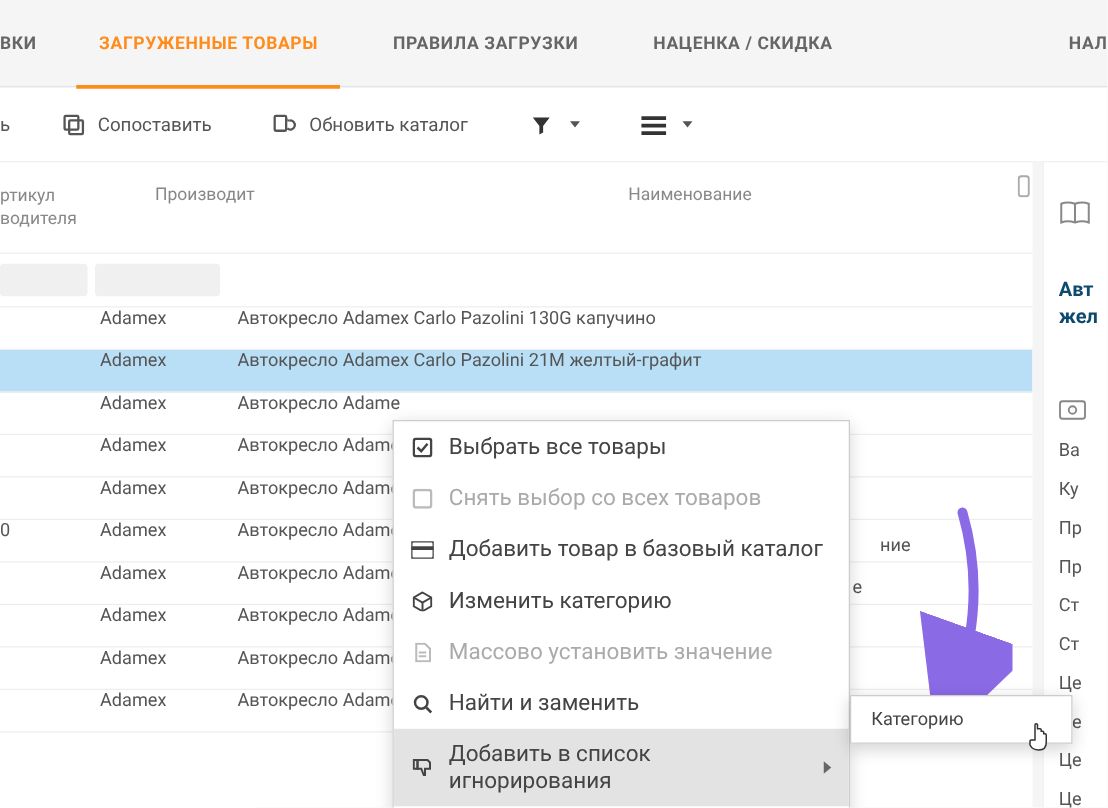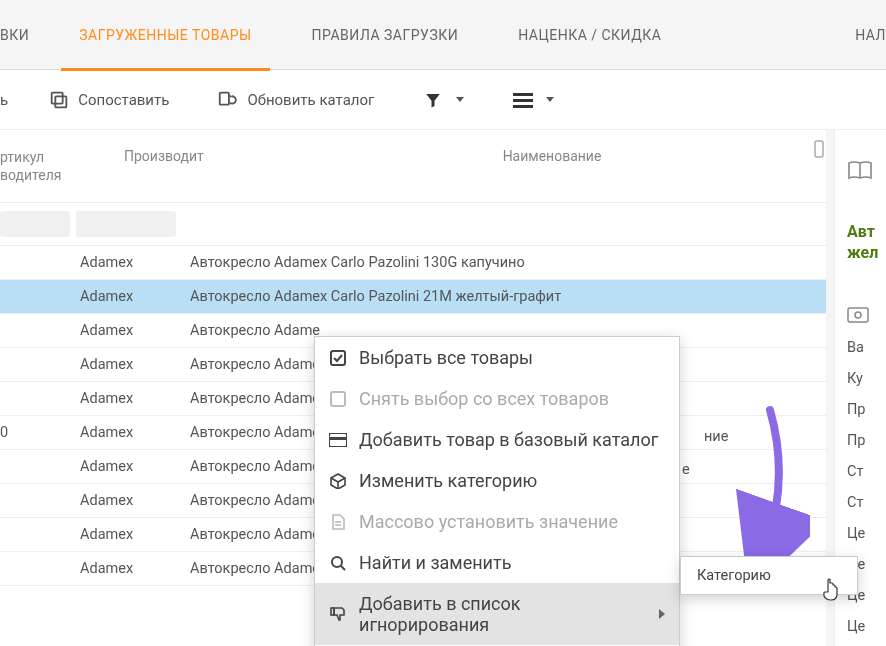--- a/index.html
+++ b/index.html
@@ -19,21 +19,21 @@
       display: flex;
       align-items: center;
       padding: 0 0 0 0;
     }
     .tab {
       padding: 0 30px;
       height: 70px;
       display: flex;
       align-items: center;
       font-size: 14px;
-      font-weight: 400;
+      font-weight: 700;
       color: #666;
       letter-spacing: 0.5px;
       cursor: pointer;
       position: relative;
     }
     .tab.partial-left { padding-left: 0; padding-right: 20px; }
     .tab.active {
       color: #ff8c1a;
     }
     .tab.active::after {
@@ -101,21 +101,20 @@
       background: #f0f0f0;
       border-radius: 3px;
       height: 26px;
       margin-right: 6px;
     }
     .table-body { }
     .row {
       display: flex;
       border-bottom: 1px solid #eee;
       height: 34px;
-      align-items: center;
       font-size: 14.5px;
       color: #555;
     }
     .row.selected { background: #b8dff5; }
     .cell-art { width: 80px; padding-left: 0; }
     .cell-mfr { width: 110px; }
     .cell-name { flex: 1; white-space: nowrap; overflow: hidden; }
     .handle-col {
       position: absolute;
       right: 0;
@@ -192,23 +191,23 @@
       background: #fff;
       border-left: 1px solid #eee;
       padding: 30px 0 0 12px;
     }
     .right-panel .icon-top {
       margin-bottom: 40px;
     }
     .right-panel .title-cut {
       font-weight: 700;
       font-size: 16px;
-      color: #4d7c0f;
+      color: #0c4a6e;
       line-height: 1.3;
-      margin-bottom: 43px;
+      margin-bottom: 56px;
       white-space: nowrap;
     }
     .right-panel .attr {
       font-size: 14.5px;
       color: #555;
       margin-bottom: 14px;
       white-space: nowrap;
     }
     .right-panel .currency-icon {
       margin-bottom: 16px;

